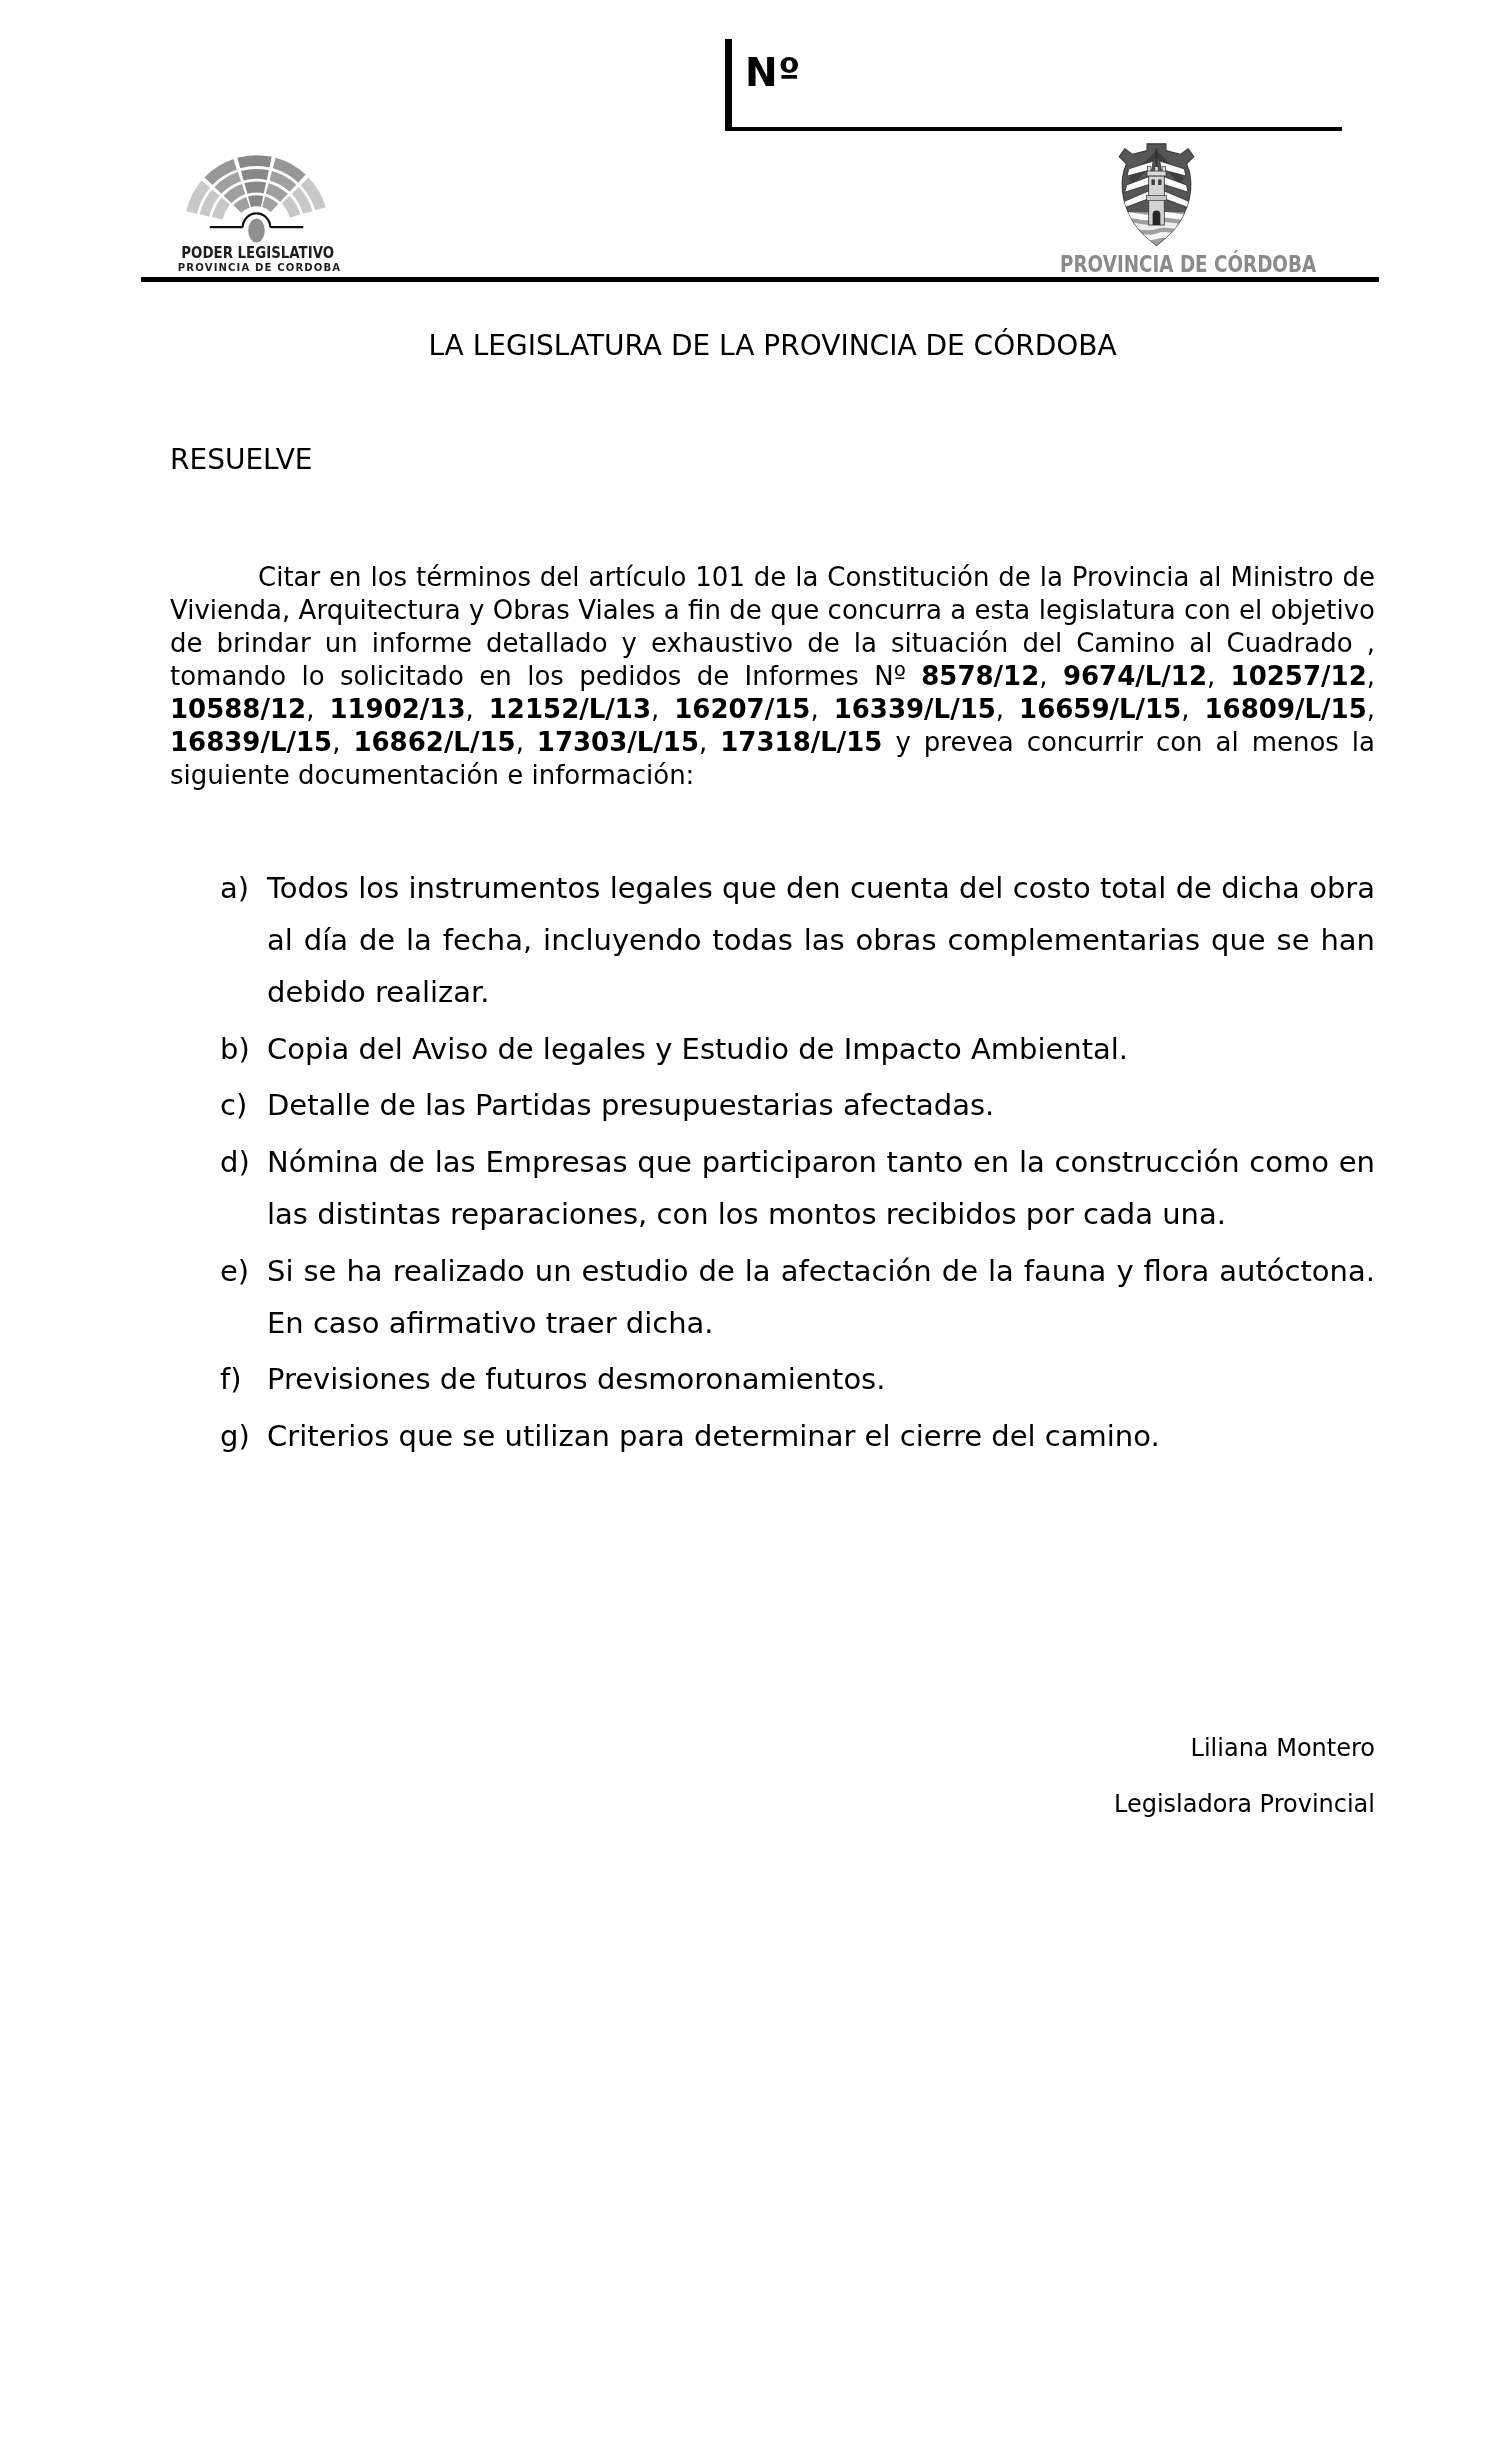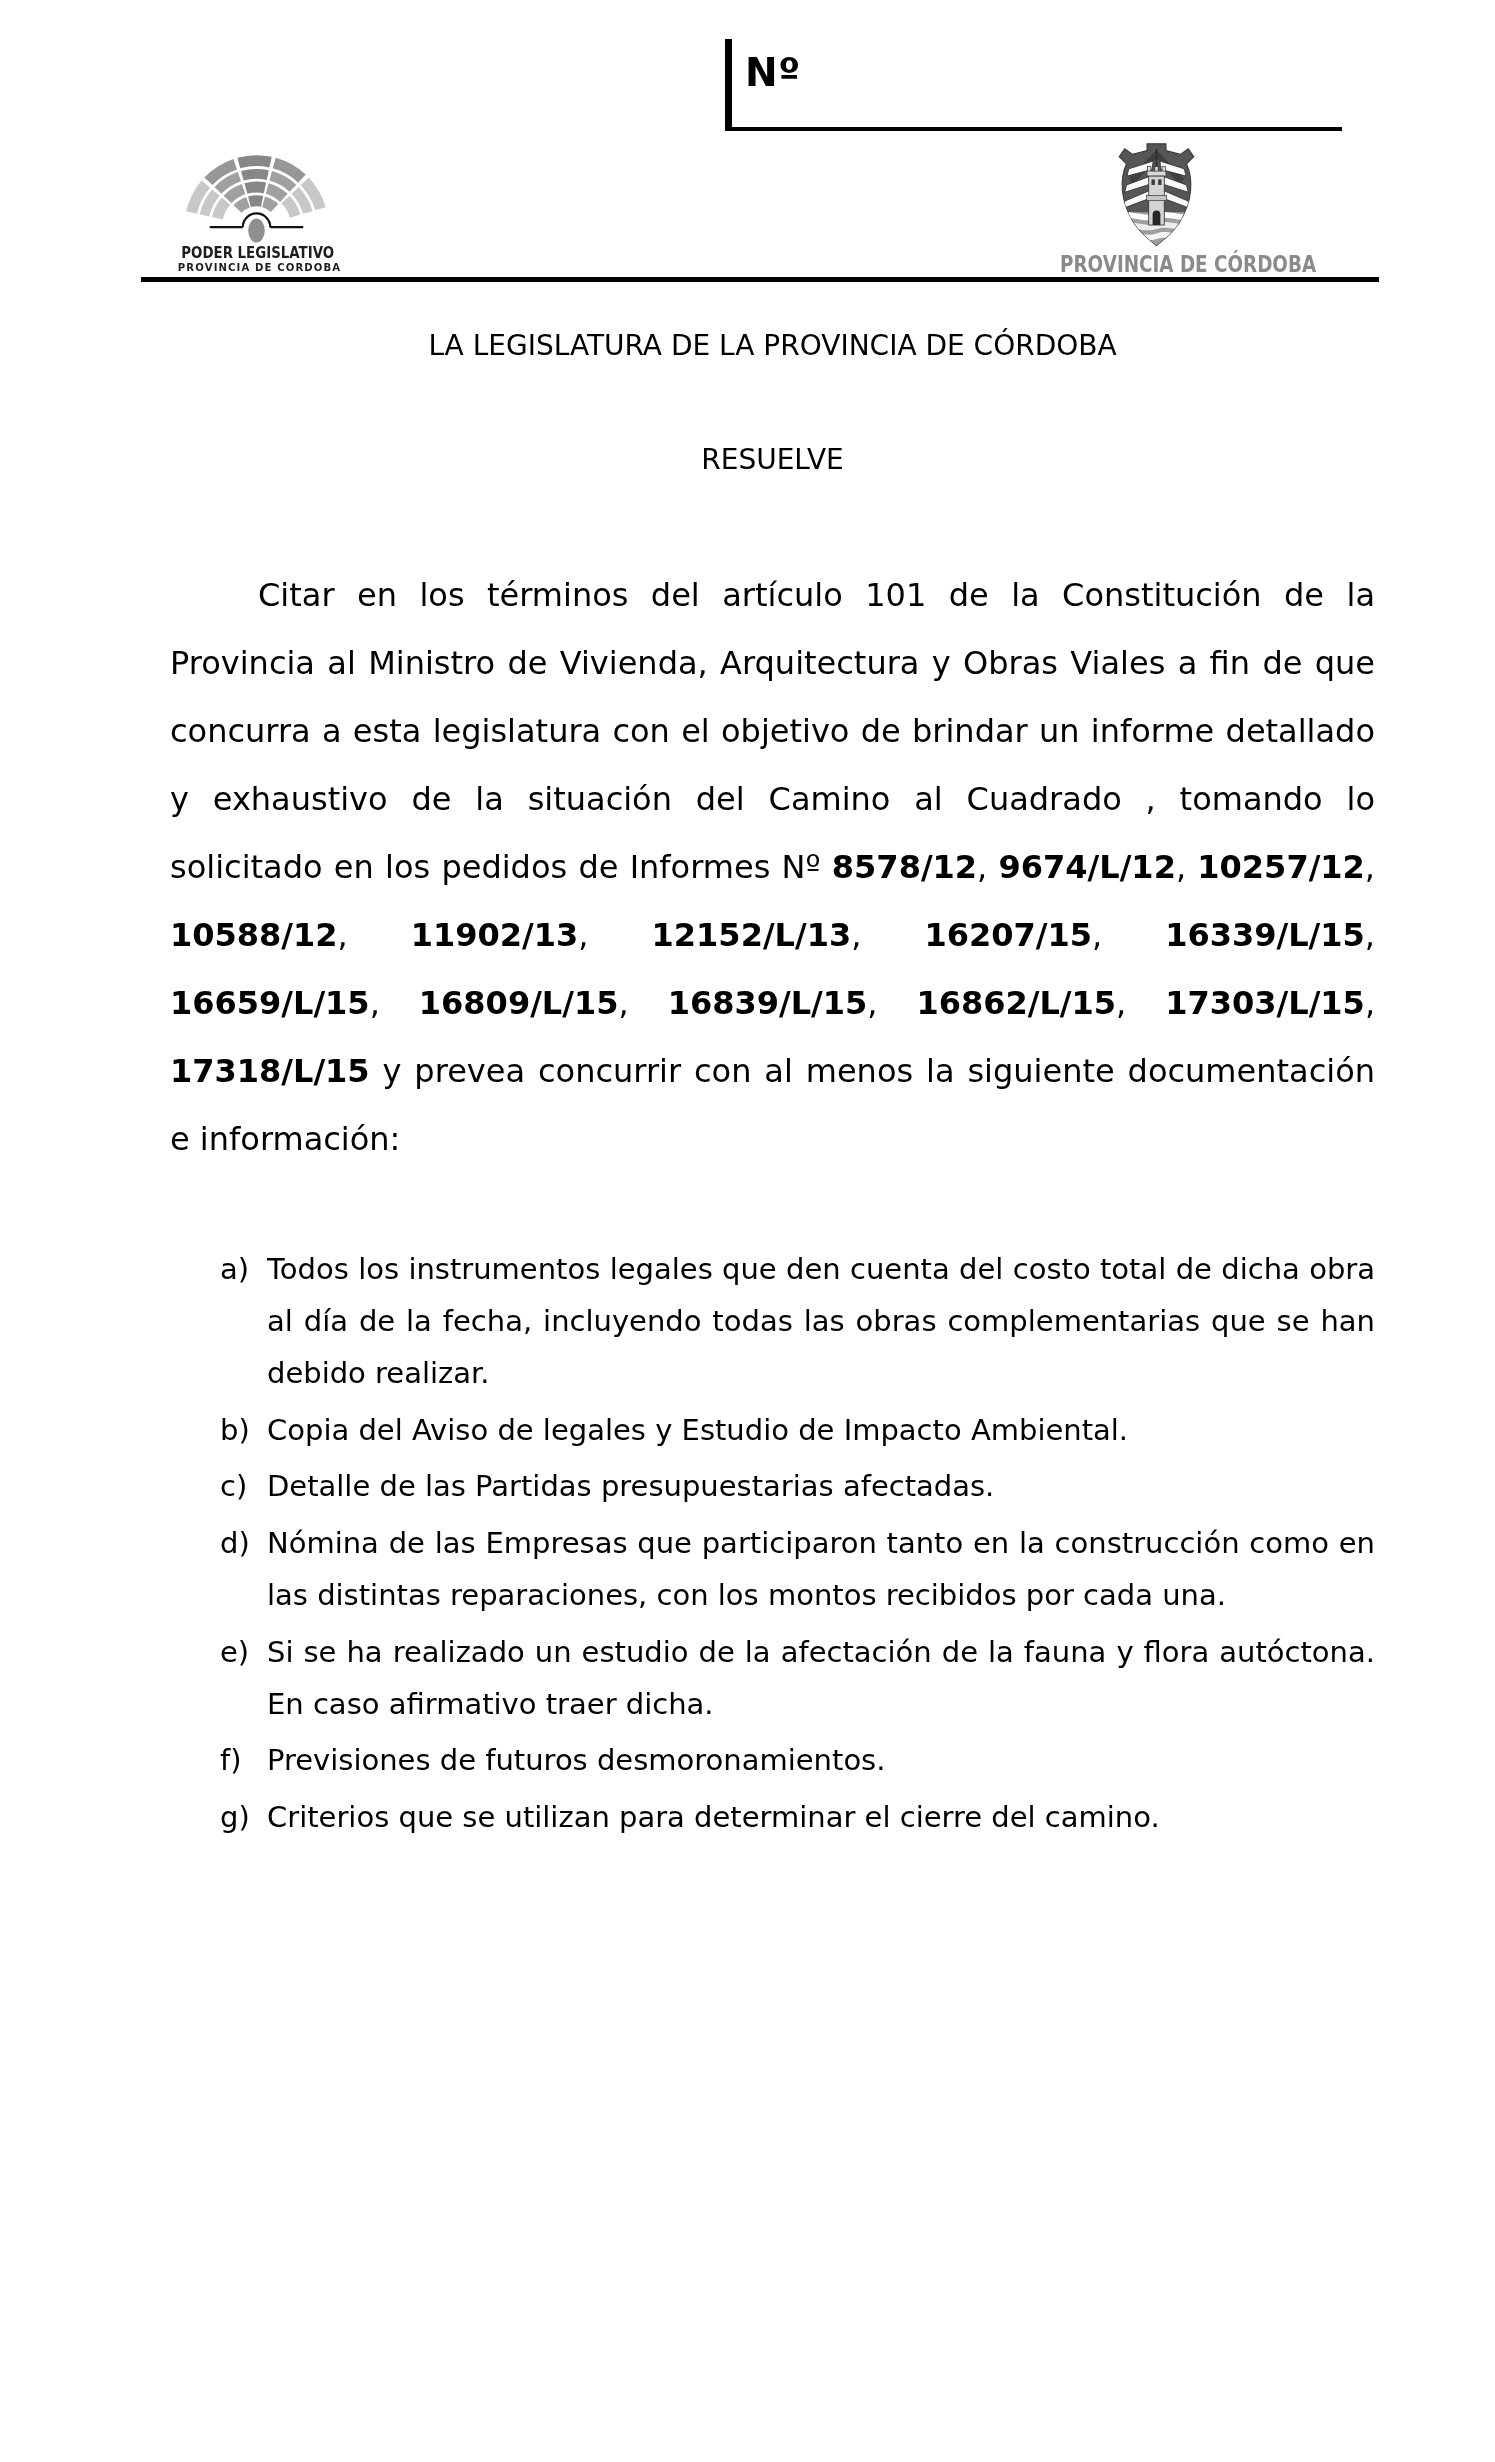--- a/index.html
+++ b/index.html
@@ -86,26 +86,25 @@
     font-size:28px;
     font-weight:400;
     line-height:33px;
     text-align:center;
   }
   h2.resuelve{
     margin:81px 0 0 0;
     font-size:28px;
     font-weight:400;
     line-height:33px;
-    text-align:center;
   }
   p.lead{
     margin:85px 0 0 0;
-    font-size:32px;
-    line-height:68px;
+    font-size:26px;
+    line-height:33px;
     text-align:justify;
     text-indent:88px;
   }
   .items{
     margin:70px 0 0 50px;
   }
   .item{
     display:flex;
     margin-bottom:4.7px;
     font-size:29px;

